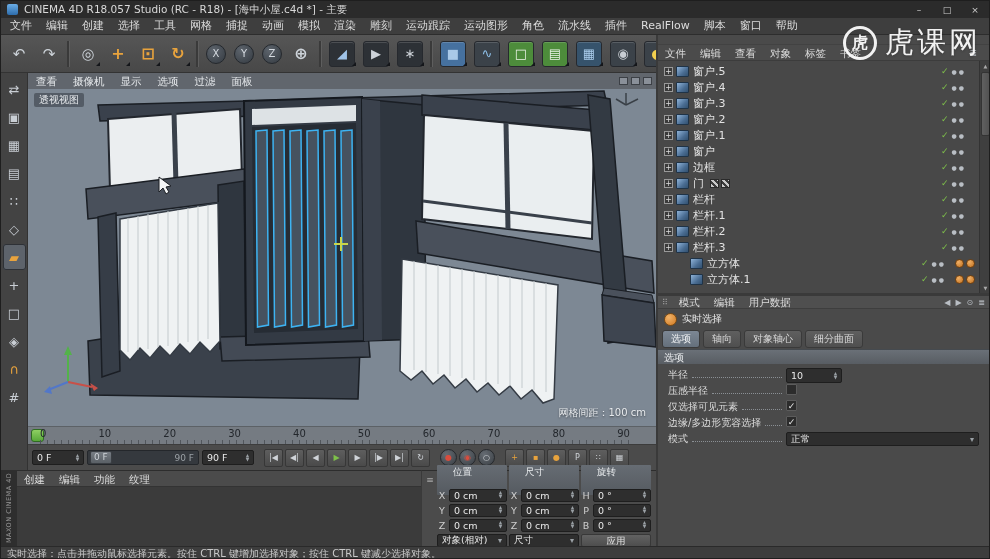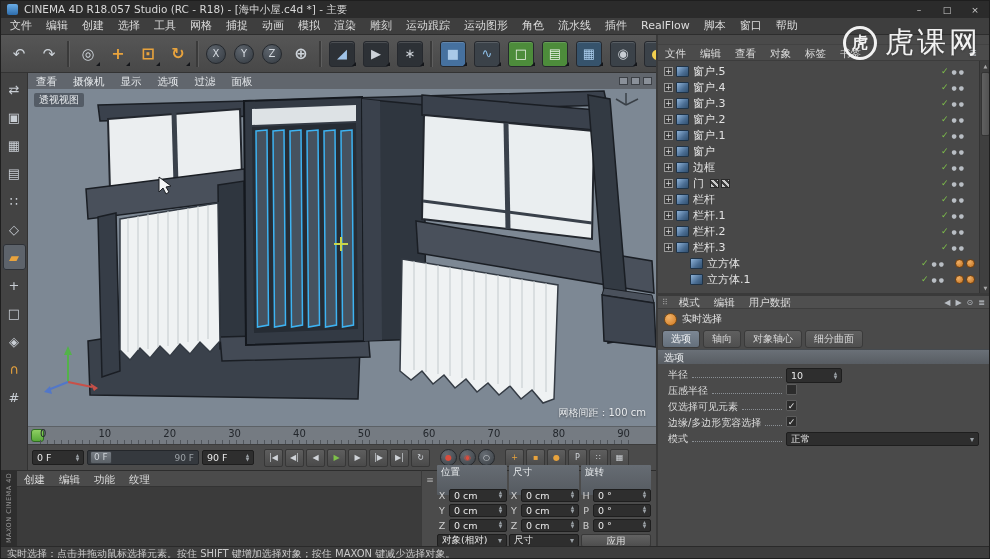--- a/index.html
+++ b/index.html
@@ -66,21 +66,21 @@
 .abtn{width:19px;height:18px;background:linear-gradient(#5e5e5e,#4a4a4a);border:1px solid #373737;border-radius:2px;display:flex;align-items:center;justify-content:center;color:#cfd3d8;font-size:8px}
 .rbtn{width:17px;height:17px;border-radius:50%;background:radial-gradient(circle at 35% 30%,#666c73,#3a3f44);border:1px solid #26292d;display:flex;align-items:center;justify-content:center;font-size:8px}
 
 
 .maxon-strip{position:absolute;left:0;top:469px;width:16px;height:76px;background:#2e2e2e;color:#9a9a9a;font-size:6.5px;letter-spacing:.5px;display:flex;align-items:center;justify-content:center;writing-mode:vertical-rl;transform:rotate(180deg);overflow:hidden}
 .materials{position:absolute;left:16px;top:469px;width:404px;height:76px;background:#3b3b3b;border-top:1px solid #2d2d2d}
 .mat-menu{height:16px;background:#4b4b4b;display:flex;align-items:center;border-bottom:1px solid #333}
 
 
 .coords{position:absolute;left:420px;top:469px;width:235px;height:76px;background:#4b4b4b;border-top:1px solid #2d2d2d;border-left:1px solid #3a3a3a;padding:2px 3px;display:grid;grid-template-columns:10px 10px 58px 10px 58px 10px 58px;grid-auto-rows:14px;gap:1px 2px;align-items:center;font-size:9.5px}
-.coords-header{background:linear-gradient(#666c73,#555a60);color:#eceff1;font-size:9.5px;line-height:13px;padding-left:4px;border-radius:1px;height:30px}
+.coords-header{background:linear-gradient(#666c73,#555a60);color:#eceff1;font-size:9.5px;line-height:13px;padding-left:16px;border-radius:1px;height:30px}
 .gc23{grid-column:2/4}.gc45{grid-column:4/6}.gc67{grid-column:6/8}
 .axis-label{text-align:center;color:#cfcfcf;font-size:9.5px}
 .grip-icon{color:#a8a8a8;font-size:9px;text-align:center}
 .grip-icon::before{content:"≡"}
 .coords .nfield,.coords .dd{height:13px}
 .btn{background:linear-gradient(#626262,#4e4e4e);border:1px solid #383838;border-radius:2px;text-align:center;font-size:9.5px;height:13px;line-height:11px;color:#e3e3e3}
 .dd{display:flex;align-items:center;background:#2e2e2e;border:1px solid #1e1e1e;border-radius:2px;height:14px;padding:0 4px;color:#e8e8e8;font-size:9.5px;white-space:nowrap;overflow:hidden}
 .dd::after{content:"▾";margin-left:auto;color:#9aa0a5;font-size:8px;padding-left:5px}
 
 
@@ -909,20 +909,20 @@
             <span class="am-label">模式</span>
             <span class="leader"></span>
           </span>
         <div class="dd grow">
             <span>正常</span>
           </div>
       </div>
     </div>
   </div>
 
-  <div class="statusbar">实时选择：点击并拖动鼠标选择元素。按住 SHIFT 键增加选择对象；按住 MAXON 键减少选择对象。</div>
+  <div class="statusbar">实时选择：点击并拖动鼠标选择元素。按住 CTRL 键增加选择对象；按住 CTRL 键减少选择对象。</div>
 
   <div class="watermark">
     <span class="wm-logo">虎</span>
     <span class="wm-text">虎课网</span>
   </div>
 
 </div>
 
 </body></html>

